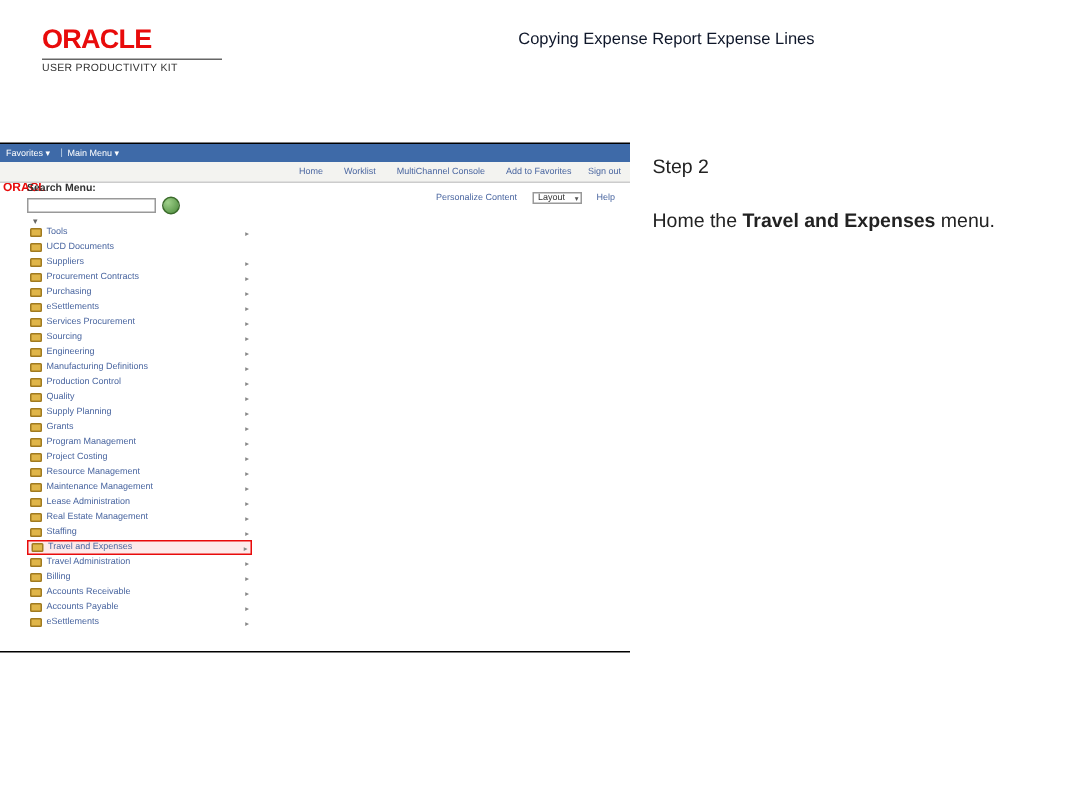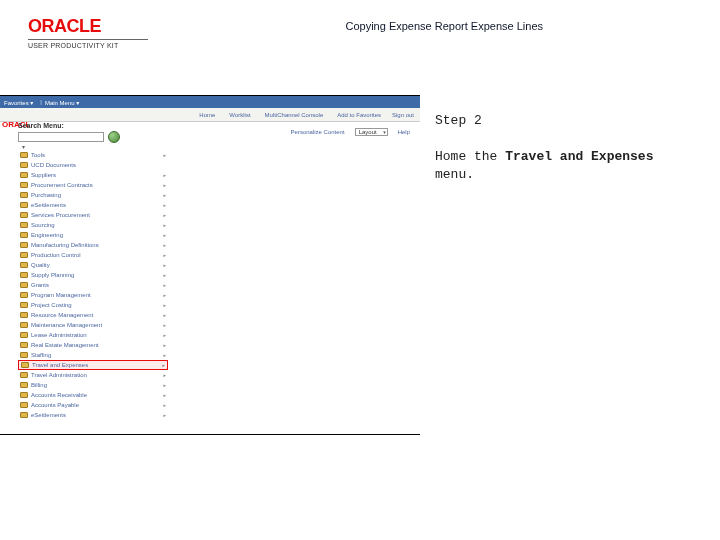--- a/index.html
+++ b/index.html
@@ -105,21 +105,21 @@
     display: flex; align-items: center; gap: 10px;
   }
   .shot-personalize .dd {
     border: 1px solid #999; background: #fff; padding: 0 10px 0 3px; position: relative; color: #333;
   }
   .shot-personalize .dd::after {
     content: "▾"; position: absolute; right: 1px; top: 0; font-size: 5px; color: #555;
   }
 
   
-  .instr { position: absolute; left: 435px; top: 112px; width: 260px; font-size: 13px; color: #222; line-height: 1.4; font-family: Liberation Mono, monospace; }
+  .instr { position: absolute; left: 435px; top: 102px; width: 260px; font-size: 13px; color: #222; line-height: 1.4; }
   .instr .step { margin-bottom: 18px; }
   .instr .body b { font-weight: bold; }
 </style>
 </head>
 <body>
 
 <div class="page">
 
   <div class="logo-block">
     <div class="logo-oracle">ORACLE</div>

